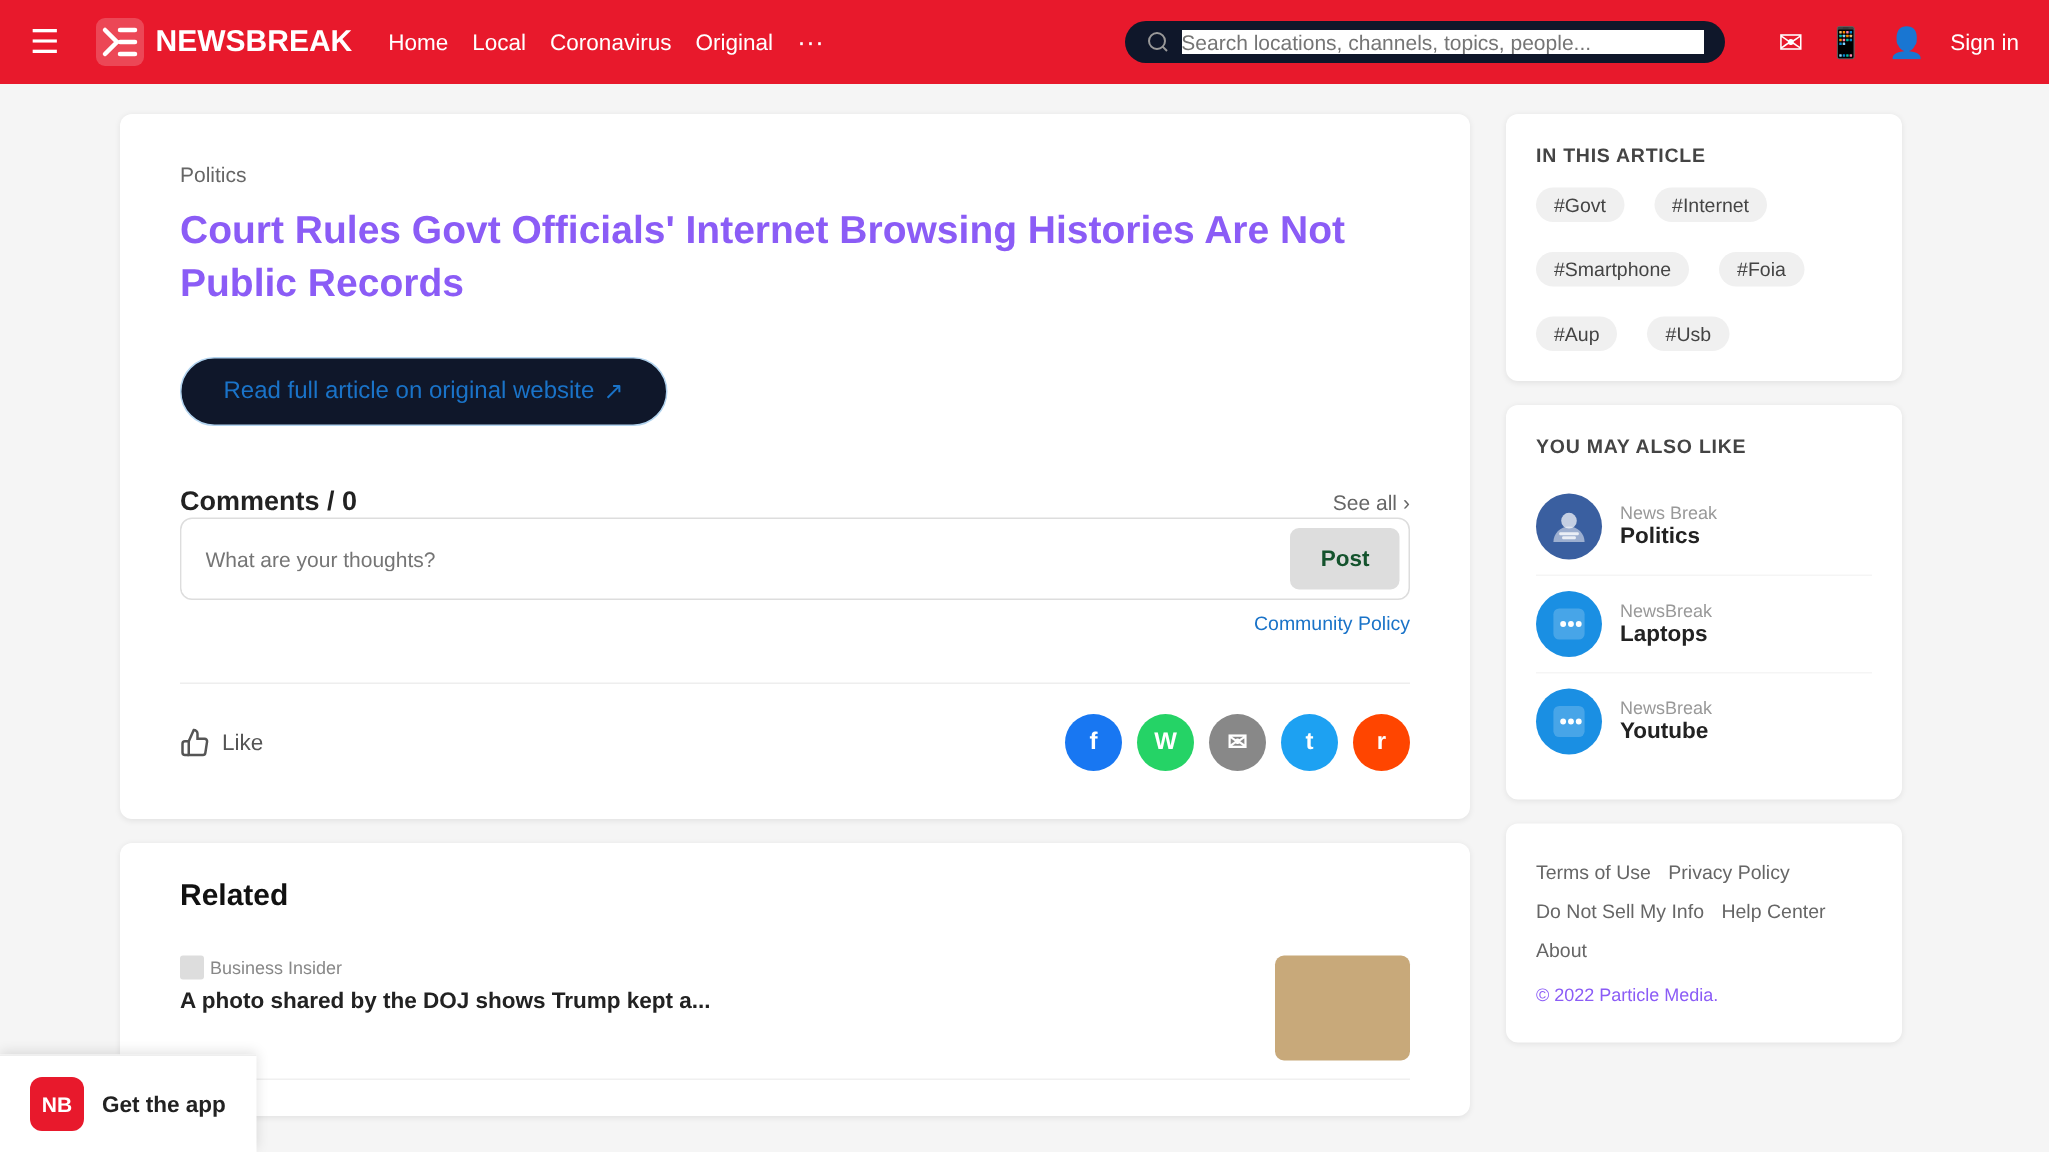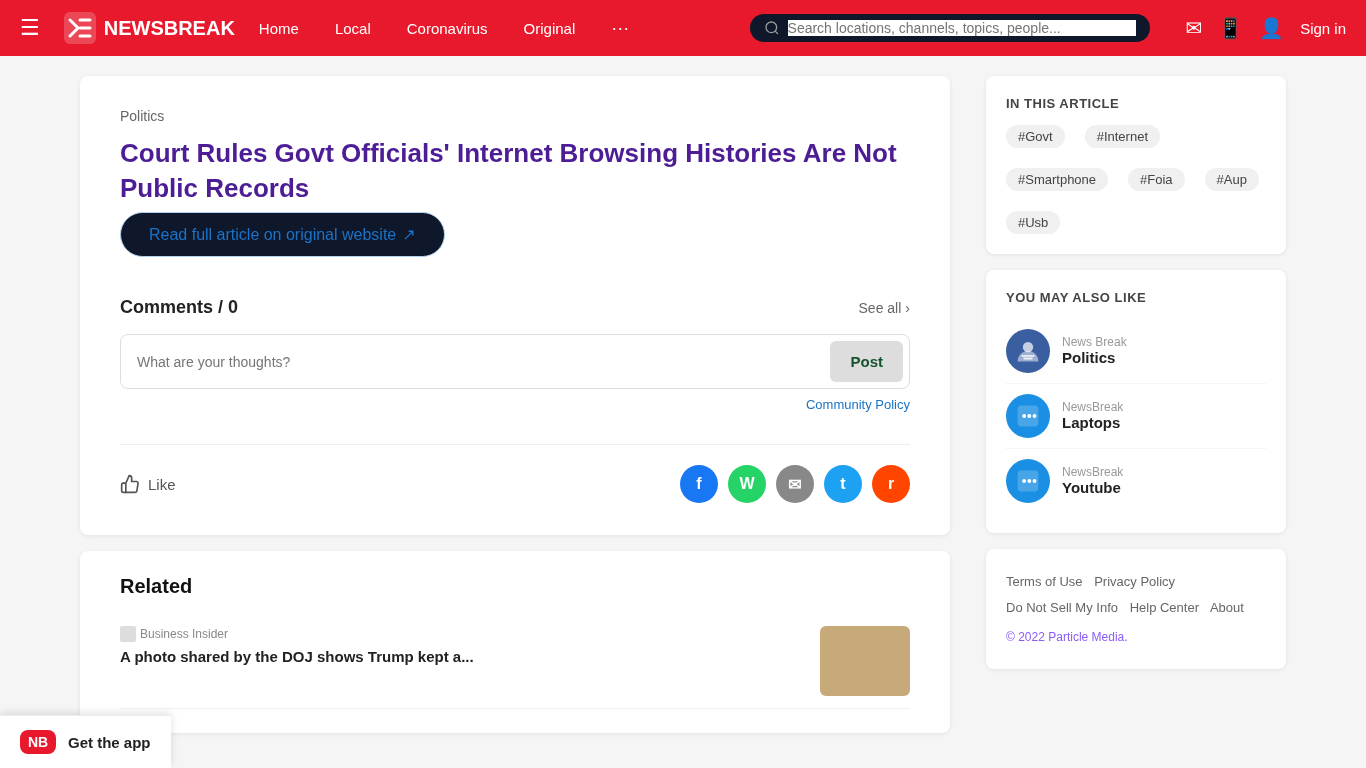--- a/index.html
+++ b/index.html
@@ -29,21 +29,21 @@
     }
     .hamburger {
       color: white;
       font-size: 22px;
       cursor: pointer;
       background: none;
       border: none;
     }
     .nav-links {
       display: flex;
-      gap: 36px;
+      gap: 16px;
       align-items: center;
     }
     .nav-link {
       color: white;
       text-decoration: none;
       font-size: 15px;
       font-weight: 500;
       cursor: pointer;
     }
     .nav-more {
@@ -117,22 +117,22 @@
     }
     .article-category {
       color: #666;
       font-size: 14px;
       margin-bottom: 12px;
     }
     .article-title {
       font-size: 26px;
       font-weight: 700;
       line-height: 1.35;
-      color: #4c1d95;
-      margin-bottom: 6px;
+      color: #8b5cf6;
+      margin-bottom: 32px;
     }
     .article-source {
       font-size: 13px;
       color: #888;
       margin-bottom: 32px;
     }
     .article-source span.source-name {
       color: #555;
       font-weight: 500;
     }
@@ -150,21 +150,20 @@
       text-decoration: none;
       font-weight: 500;
       margin-bottom: 40px;
     }
 
     
     .comments-header {
       display: flex;
       align-items: center;
       justify-content: space-between;
-      margin-bottom: 16px;
     }
     .comments-title {
       font-size: 18px;
       font-weight: 600;
       color: #222;
     }
     .see-all-link {
       color: #666;
       font-size: 14px;
       cursor: pointer;
@@ -294,22 +293,22 @@
     .related-source-logo {
       width: 16px;
       height: 16px;
       background: #ddd;
       border-radius: 2px;
       display: inline-block;
     }
 
     
     .sidebar {
-      width: 300px;
-      margin-left: 36px;
+      width: 264px;
+      margin-left: 24px;
       flex-shrink: 0;
     }
     .sidebar-card {
       background: white;
       border-radius: 8px;
       padding: 20px;
       box-shadow: 0 1px 4px rgba(0,0,0,0.08);
       margin-bottom: 16px;
     }
     .sidebar-section-title {
@@ -394,21 +393,21 @@
       padding: 14px 20px;
       display: flex;
       align-items: center;
       gap: 12px;
       box-shadow: 0 -2px 8px rgba(0,0,0,0.12);
       z-index: 100;
       border-top: 1px solid #eee;
     }
     .get-app-logo {
       width: 36px;
-      height: 24px;
+      height: 36px;
       background: #e8192c;
       border-radius: 8px;
       display: flex;
       align-items: center;
       justify-content: center;
       color: white;
       font-weight: 800;
       font-size: 14px;
     }
     .get-app-text {

